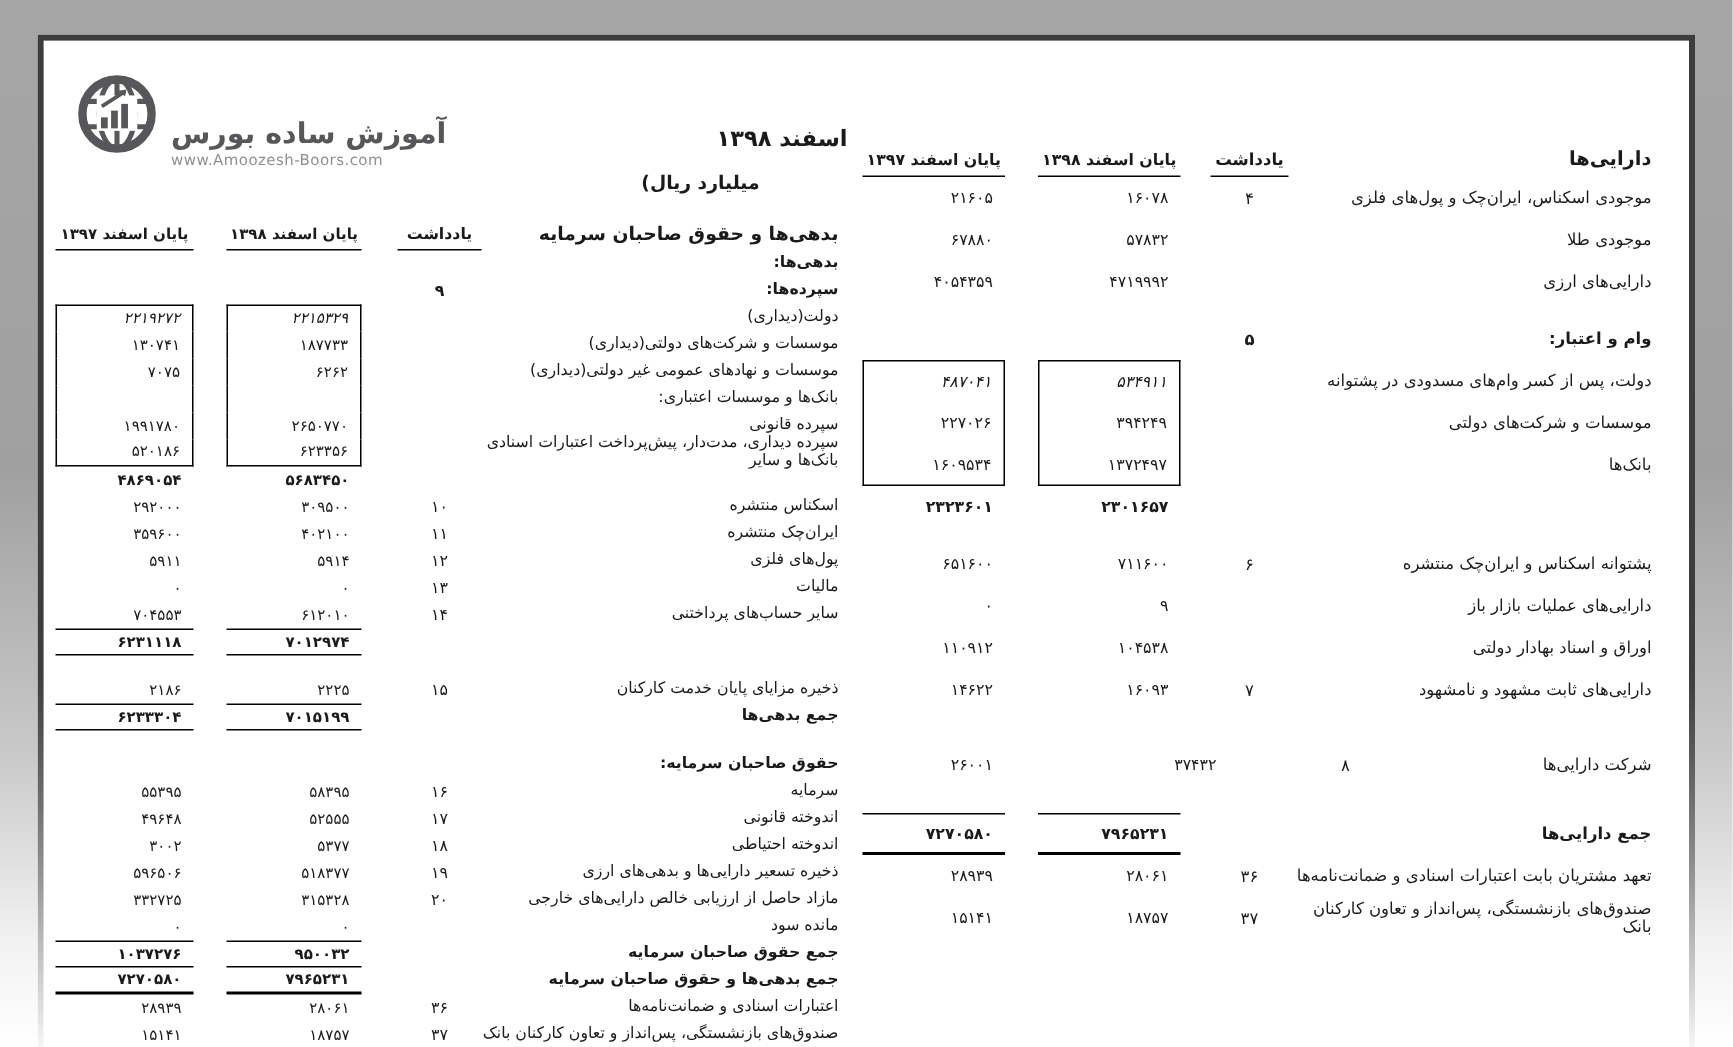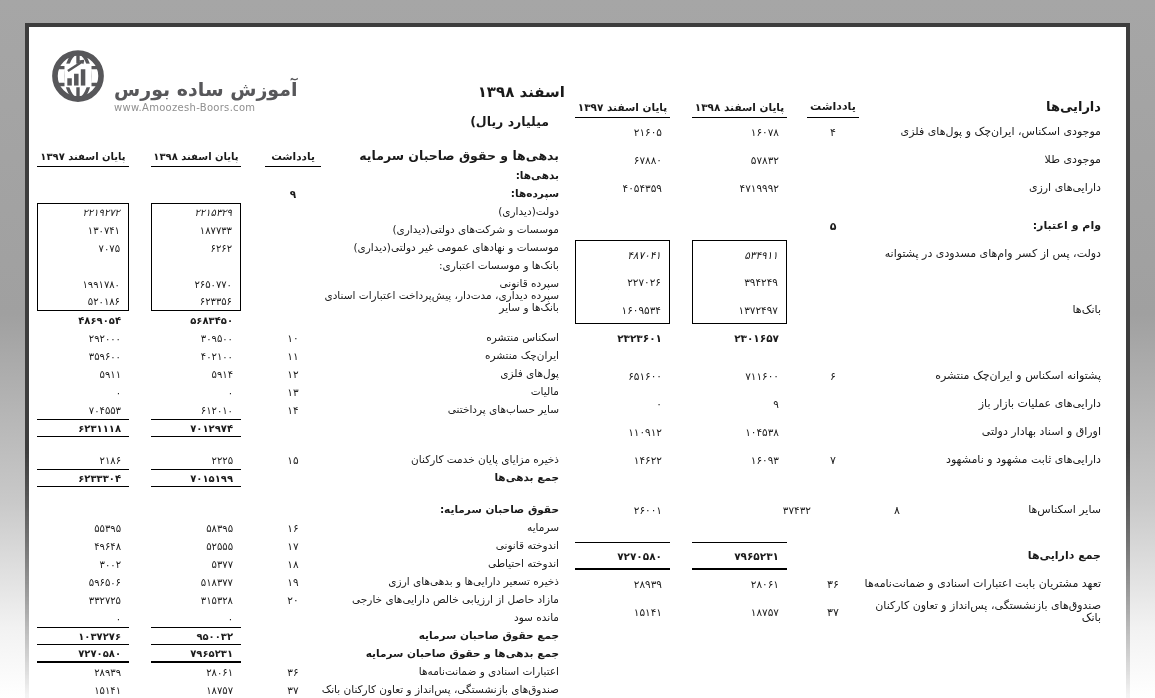--- a/index.html
+++ b/index.html
@@ -14,21 +14,21 @@
     mask-image:linear-gradient(to bottom,#000 62%,rgba(0,0,0,.3) 88%,transparent 100%);}
   
   .logo{position:absolute;left:22px;top:12px;display:flex;align-items:center;}
   .logo svg{display:block;}
   .logo-text{margin-left:9px;margin-top:40px;}
   .logo-title{font-weight:bold;font-size:19px;color:#57575a;direction:rtl;line-height:1.15;}
   .logo-url{font-size:10px;color:#8f8f8f;letter-spacing:.3px;margin-top:1px;}
   
   .doc-title{position:absolute;top:56px;left:336px;width:200px;text-align:right;direction:rtl;
     font-weight:bold;font-size:15px;}
-  .doc-unit{position:absolute;top:87px;left:320px;width:200px;text-align:right;direction:rtl;
+  .doc-unit{position:absolute;top:87px;left:338px;width:200px;text-align:center;direction:rtl;
     font-weight:bold;font-size:12.5px;}
   
   .tbl{position:absolute;}
   .liab{left:8px;top:116px;width:528px;font-size:10.5px;}
   .assets{left:546px;top:61px;width:532px;font-size:11px;}
   .trow{display:flex;align-items:center;}
   .liab .trow{height:18px;}
   .assets .trow{height:28px;}
   .trow.bold{font-weight:bold;}
   .g1{margin-top:14px;} .g2{margin-top:10px;} .g3{margin-top:18px;} .g4{margin-top:22px;gap:16px;}
@@ -370,20 +370,21 @@
           <div class="cell sp2"></div>
           <div class="cell note"></div>
           <div class="cell label">دولت، پس از کسر وام‌های مسدودی در پشتوانه</div>
         </div>
         <div class="trow">
           <div class="cell v97 bm">۲۲۷۰۲۶</div>
           <div class="cell sp1"></div>
           <div class="cell v98 bm">۳۹۴۲۴۹</div>
           <div class="cell sp2"></div>
           <div class="cell note"></div>
+          <div class="cell label">موسسات و شرکت‌های دولتی</div>
         </div>
         <div class="trow">
           <div class="cell v97 bb">۱۶۰۹۵۳۴</div>
           <div class="cell sp1"></div>
           <div class="cell v98 bb">۱۳۷۲۴۹۷</div>
           <div class="cell sp2"></div>
           <div class="cell note"></div>
           <div class="cell label">بانک‌ها</div>
         </div>
         <div class="trow bold">
@@ -425,21 +426,21 @@
           <div class="cell sp2"></div>
           <div class="cell note">۷</div>
           <div class="cell label">دارایی‌های ثابت مشهود و نامشهود</div>
         </div>
         <div class="trow g4">
           <div class="cell v97">۲۶۰۰۱</div>
           <div class="cell sp1"></div>
           <div class="cell v98">۳۷۴۳۲</div>
           <div class="cell sp2"></div>
           <div class="cell note">۸</div>
-          <div class="cell label">سایر اسکناس‌ها</div>
+          <div class="cell label">شرکت دارایی‌ها</div>
         </div>
         <div class="trow bold g3">
           <div class="cell v97 rt rb2">۷۲۷۰۵۸۰</div>
           <div class="cell sp1"></div>
           <div class="cell v98 rt rb2">۷۹۶۵۲۳۱</div>
           <div class="cell sp2"></div>
           <div class="cell note"></div>
           <div class="cell label">جمع دارایی‌ها</div>
         </div>
         <div class="trow">

